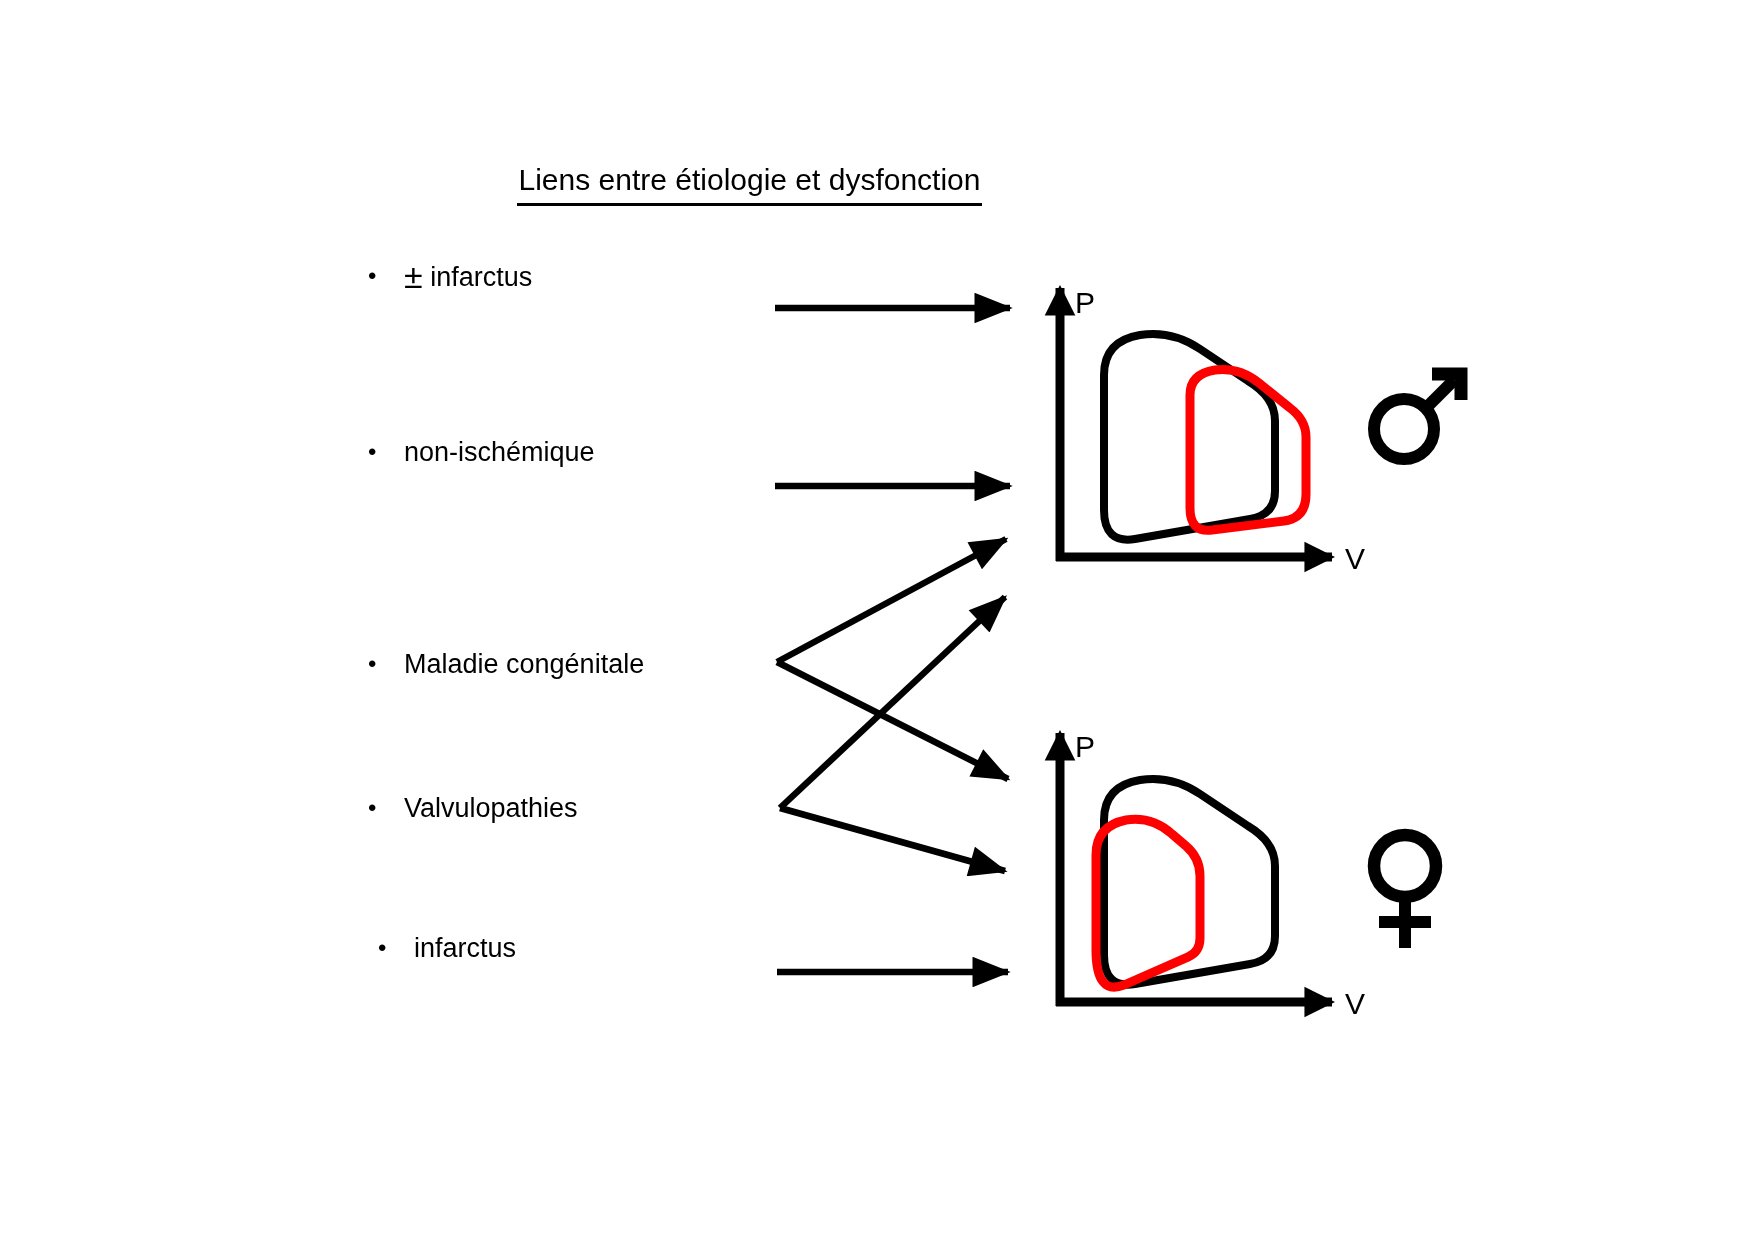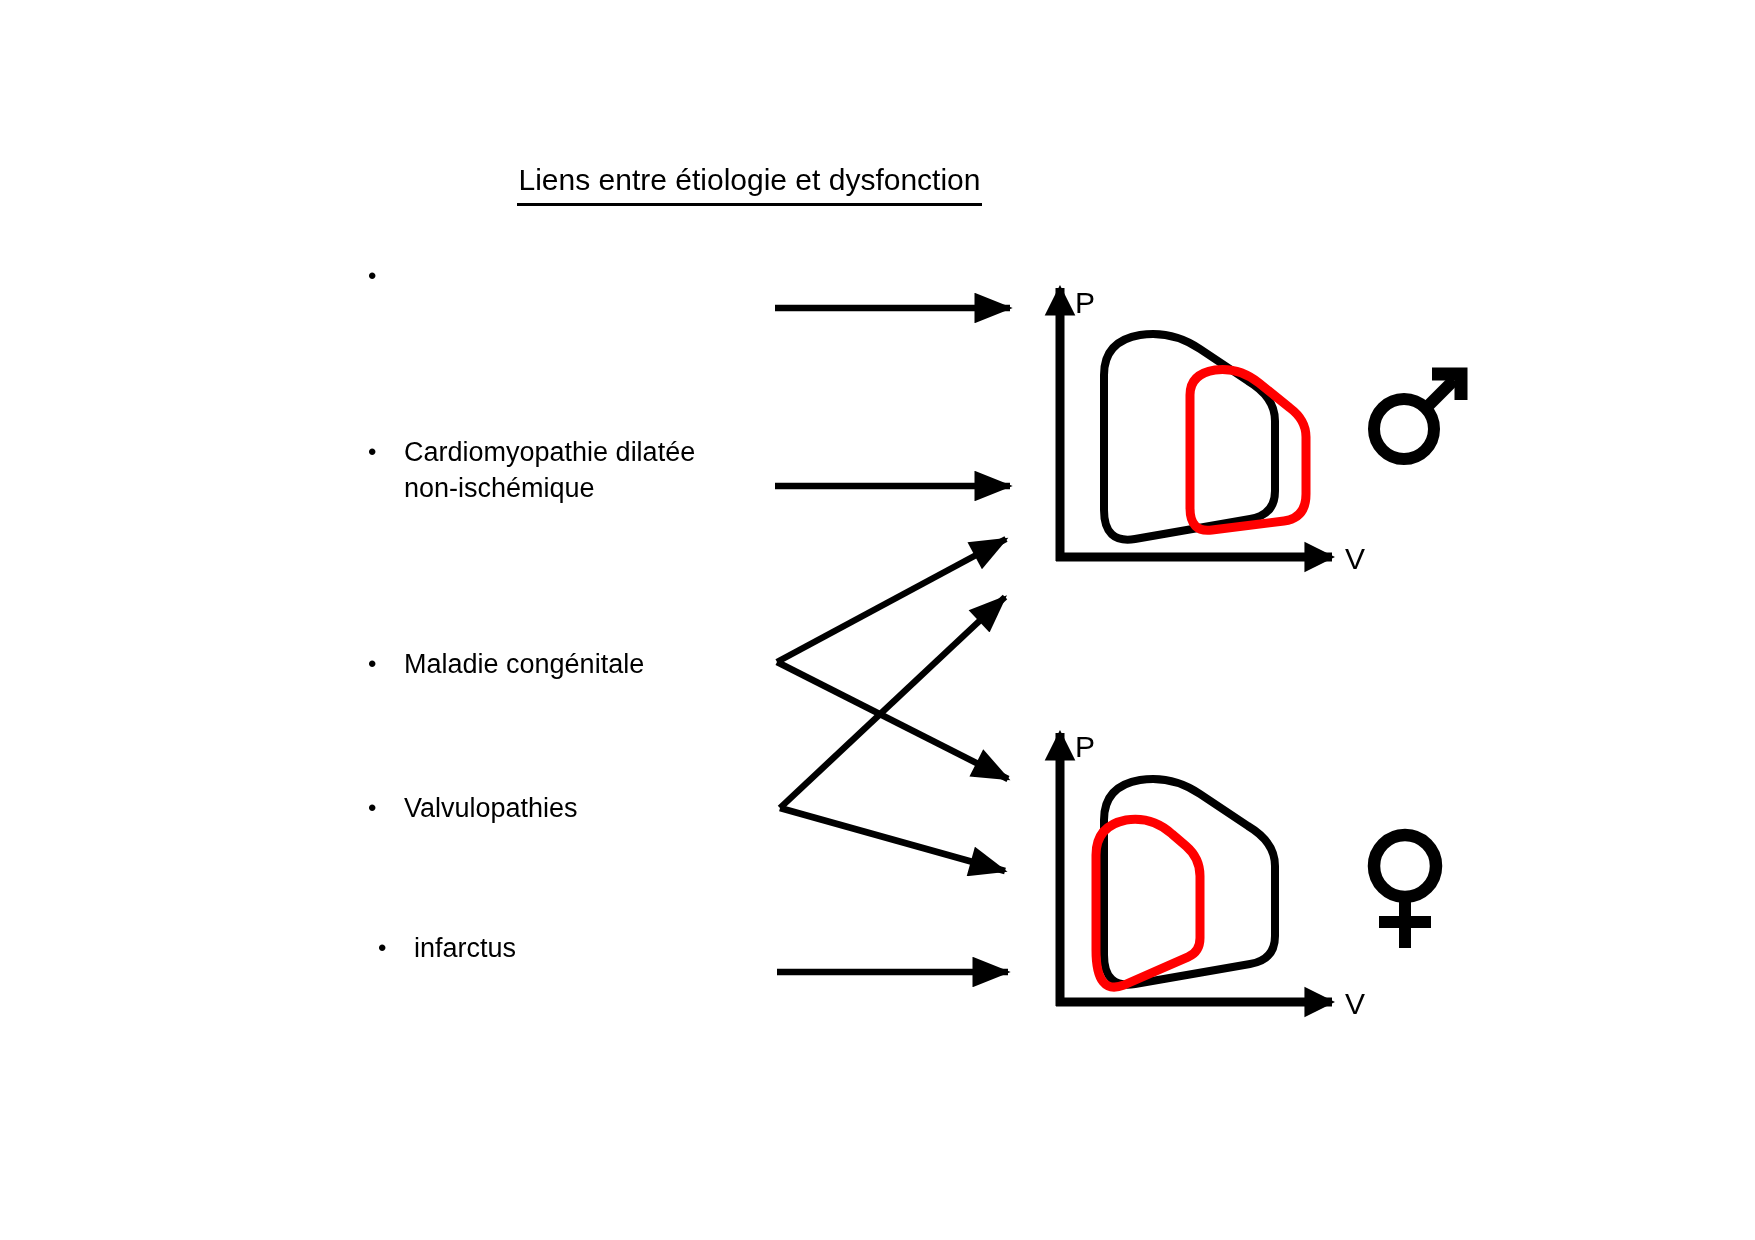--- a/index.html
+++ b/index.html
@@ -47,27 +47,27 @@
 
 <div class="canvas">
 
   <div class="title-wrap">
     <span class="title">Liens entre étiologie et dysfonction</span>
   </div>
 
   <div class="bullet b1">
     <span class="dot">•</span>
     <div>
+      <div><span class="pm">±</span> <span>infarctus</span></div>
     </div>
   </div>
 
   <div class="bullet b2">
     <span class="dot">•</span>
     <div>
-      <div>Cardiomyopathie dilatée</div>
       <div>non-ischémique</div>
     </div>
   </div>
 
   <div class="bullet b3">
     <span class="dot">•</span>
     <div>
       <div>Maladie congénitale</div>
     </div>
   </div>

